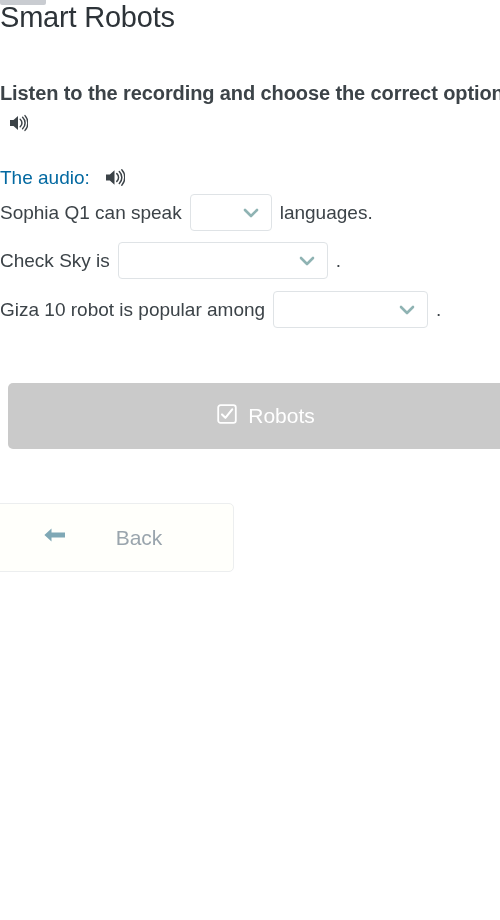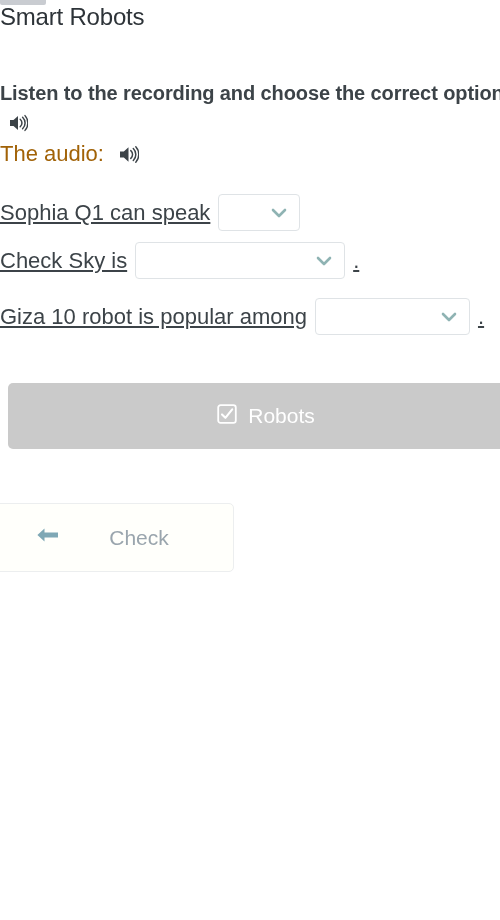--- a/index.html
+++ b/index.html
@@ -33,21 +33,21 @@
     width: 46px;
     height: 5px;
     background: #c9ccd1;
     border-radius: 0 0 2px 2px;
   }
 
   .title {
     position: absolute;
     left: 6px;
     top: 0px;
-    font-size: 24px;
+    font-size: 29px;
     line-height: 34px;
     color: #2d3338;
     font-weight: 400;
     letter-spacing: -0.2px;
     white-space: nowrap;
   }
 
   .prompt {
     position: absolute;
     left: 6px;
@@ -61,46 +61,45 @@
   }
   .prompt .spk {
     display: inline-block;
     vertical-align: -2px;
     margin-left: 8px;
   }
 
   .audio-line {
     position: absolute;
     left: 6px;
-    top: 140px;
-    font-size: 22px;
+    top: 164px;
+    font-size: 19px;
     line-height: 28px;
-    color: #a16207;
+    color: #0369a1;
     white-space: nowrap;
   }
   .audio-line .spk {
     display: inline-block;
     vertical-align: -3px;
     margin-left: 14px;
   }
 
   .q-row {
     position: absolute;
     left: 6px;
-    font-size: 22px;
+    font-size: 19px;
     line-height: 28px;
     color: #3c4348;
     white-space: nowrap;
     display: flex;
     align-items: center;
-    text-decoration: underline;
   }
   .q-row.r1 { top: 194px; }
   .q-row.r2 { top: 242px; }
-  .q-row.r3 { top: 291px; margin-top: 7px; }
+  .q-row.r3 { top: 291px; }
 
   .q-text { display: inline-block; }
 
   .dropdown {
     display: inline-block;
     position: relative;
     height: 37px;
     box-sizing: border-box;
     background: #ffffff;
     border: 1px solid #dfe3e6;
@@ -199,20 +198,21 @@
   </div>
 
   <div class="q-row r1">
     <span class="q-text">Sophia Q1 can speak</span>
     <span class="dropdown w-small">
       <span></span>
       <svg class="chev" viewBox="0 0 20 20">
           <path d="M4 7 L10 13 L16 7" stroke="#8fb3b3" stroke-width="2.6" fill="none" stroke-linecap="round" stroke-linejoin="round"></path>
         </svg>
     </span>
+    <span class="q-text">languages.</span>
   </div>
 
   <div class="q-row r2">
     <span class="q-text">Check Sky is</span>
     <span class="dropdown w-large">
       <span></span>
       <svg class="chev" viewBox="0 0 20 20">
           <path d="M4 7 L10 13 L16 7" stroke="#8fb3b3" stroke-width="2.6" fill="none" stroke-linecap="round" stroke-linejoin="round"></path>
         </svg>
     </span>
@@ -235,16 +235,16 @@
           <rect x="1.2" y="1.2" width="17.6" height="17.6" rx="2.4" fill="none" stroke="#ffffff" stroke-width="1.8"></rect>
           <path d="M5 10.4 L8.4 13.8 L15.2 5.4" stroke="#ffffff" stroke-width="2.1" fill="none" stroke-linecap="round" stroke-linejoin="round"></path>
         </svg></span>
     <span>Robots</span>
   </div>
 
   <div class="back-button">
     <span class="arrow"><svg width="26" height="20" viewBox="0 0 26 20">
           <path d="M9.5 3.4 L2.4 10 L9.5 16.6 L9.5 12.6 L23 12.6 L23 7.4 L9.5 7.4 Z" fill="#7fa8b5"></path>
         </svg></span>
-    <span>Check</span>
+    <span>Back</span>
   </div>
 
 </div>
 
 </body></html>

